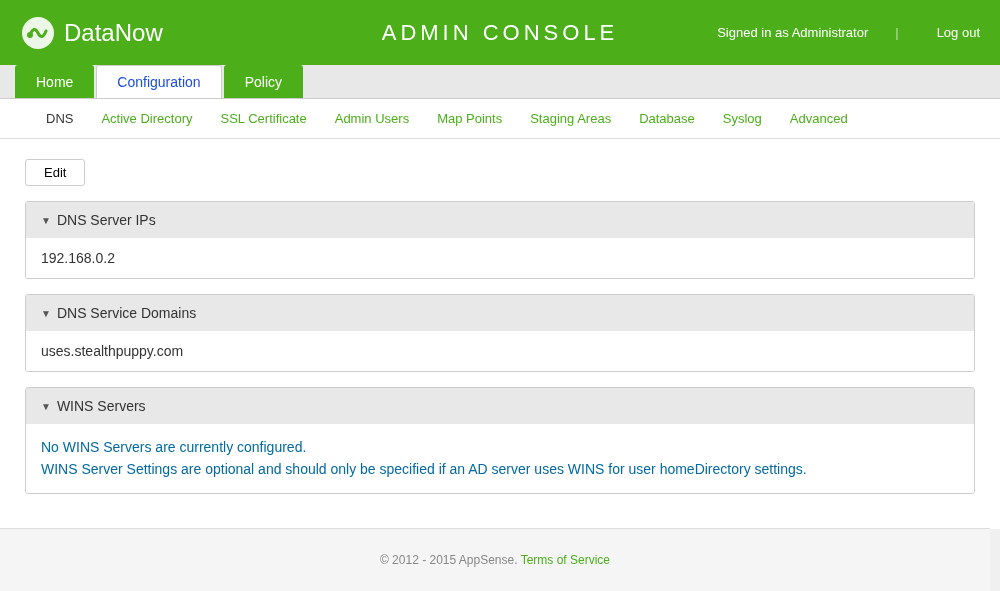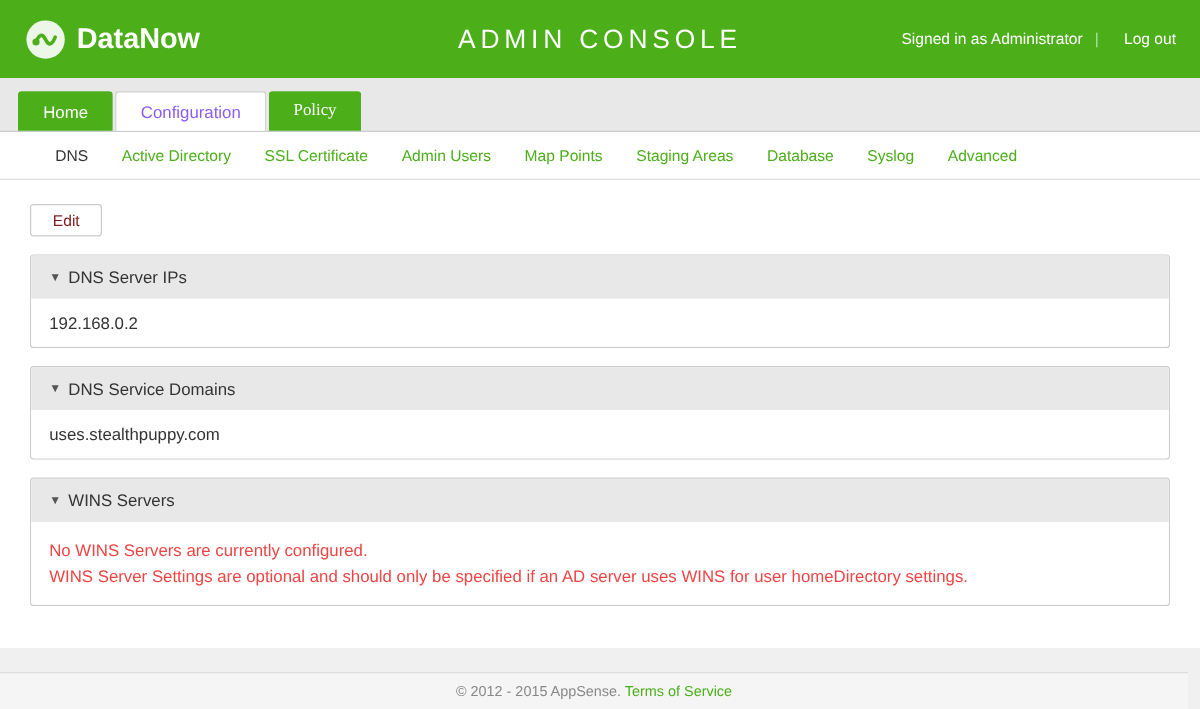--- a/index.html
+++ b/index.html
@@ -19,74 +19,74 @@
       align-items: center;
       gap: 8px;
     }
     .logo-icon {
       width: 36px;
       height: 36px;
     }
     .logo-text {
       color: white;
       font-size: 24px;
-      font-weight: bold;
+      font-weight: normal;
     }
     .header-title {
       position: absolute;
       left: 50%;
       transform: translateX(-50%);
       color: white;
       font-size: 22px;
       letter-spacing: 4px;
       font-weight: normal;
     }
     .header-right {
       margin-left: auto;
       display: flex;
-      gap: 10px;
+      gap: 27px;
       color: white;
       font-size: 13px;
     }
     .header-right .separator {
       color: rgba(255,255,255,0.6);
     }
     .header-right a {
       color: white;
       text-decoration: none;
       margin-left: 11px;
     }
 
     
     .tab-bar {
       background: #e8e8e8;
       display: flex;
       align-items: center;
-      padding: 11px 15px 0;
+      padding: 0 15px 0;
       border-bottom: 1px solid #ccc;
     }
     .tab {
       padding: 8px 20px;
       cursor: pointer;
       font-size: 14px;
       border: 1px solid transparent;
       border-bottom: none;
       margin-right: 2px;
       background: transparent;
       color: #333;
       border-radius: 3px 3px 0 0;
     }
     .tab.active {
       background: #4caf1a;
       color: white;
       border-color: #4caf1a;
     }
     .tab.inactive {
       background: white;
-      color: #8b5cf6;
+      color: #1d4ed8;
       border-color: #ccc;
     }
 
     
     .sub-nav {
       background: white;
       display: flex;
       align-items: center;
       padding: 0 32px;
       border-bottom: 1px solid #ddd;
@@ -104,21 +104,21 @@
     }
 
     .edit-btn {
       background: white;
       border: 1px solid #ccc;
       padding: 5px 18px;
       font-size: 13px;
       cursor: pointer;
       border-radius: 3px;
       margin-bottom: 15px;
-      color: #7f1d1d;
+      color: #000000;
     }
 
     .section-block {
       border: 1px solid #ccc;
       border-radius: 3px;
       margin-bottom: 15px;
       background: white;
       overflow: hidden;
     }
     .section-header {
@@ -135,30 +135,30 @@
       font-size: 10px;
       color: #555;
     }
     .section-body {
       padding: 12px 15px;
       font-size: 14px;
       color: #333;
       background: white;
     }
     .section-body.notice {
-      color: #ef4444;
+      color: #0369a1;
       line-height: 1.6;
     }
 
     
     .footer {
       background: #f5f5f5;
       border-top: 1px solid #ddd;
       text-align: center;
-      padding: 8px;
+      padding: 24px;
       font-size: 12px;
       color: #888;
       position: absolute;
       bottom: 0;
       width: 990px;
     }
     .footer a {
       color: #4caf1a;
       text-decoration: none;
     }
@@ -186,21 +186,21 @@
   <div class="header-right">
     <span>Signed in as Administrator</span>
     <span class="separator">|</span>
     <a href="#">Log out</a>
   </div>
 </div>
 
 <div class="tab-bar">
   <div class="tab active">Home</div>
   <div class="tab inactive">Configuration</div>
-  <div class="tab active" style="background:#4caf1a;color:white;border-color:#4caf1a;font-family:Liberation Serif, serif;">Policy</div>
+  <div class="tab active" style="background:#4caf1a;color:white;border-color:#4caf1a;">Policy</div>
 </div>
 
 <div class="sub-nav">
   <a class="sub-nav-item active" style="color:#333;">DNS</a>
   <a class="sub-nav-item">Active Directory</a>
   <a class="sub-nav-item">SSL Certificate</a>
   <a class="sub-nav-item">Admin Users</a>
   <a class="sub-nav-item">Map Points</a>
   <a class="sub-nav-item">Staging Areas</a>
   <a class="sub-nav-item">Database</a>

